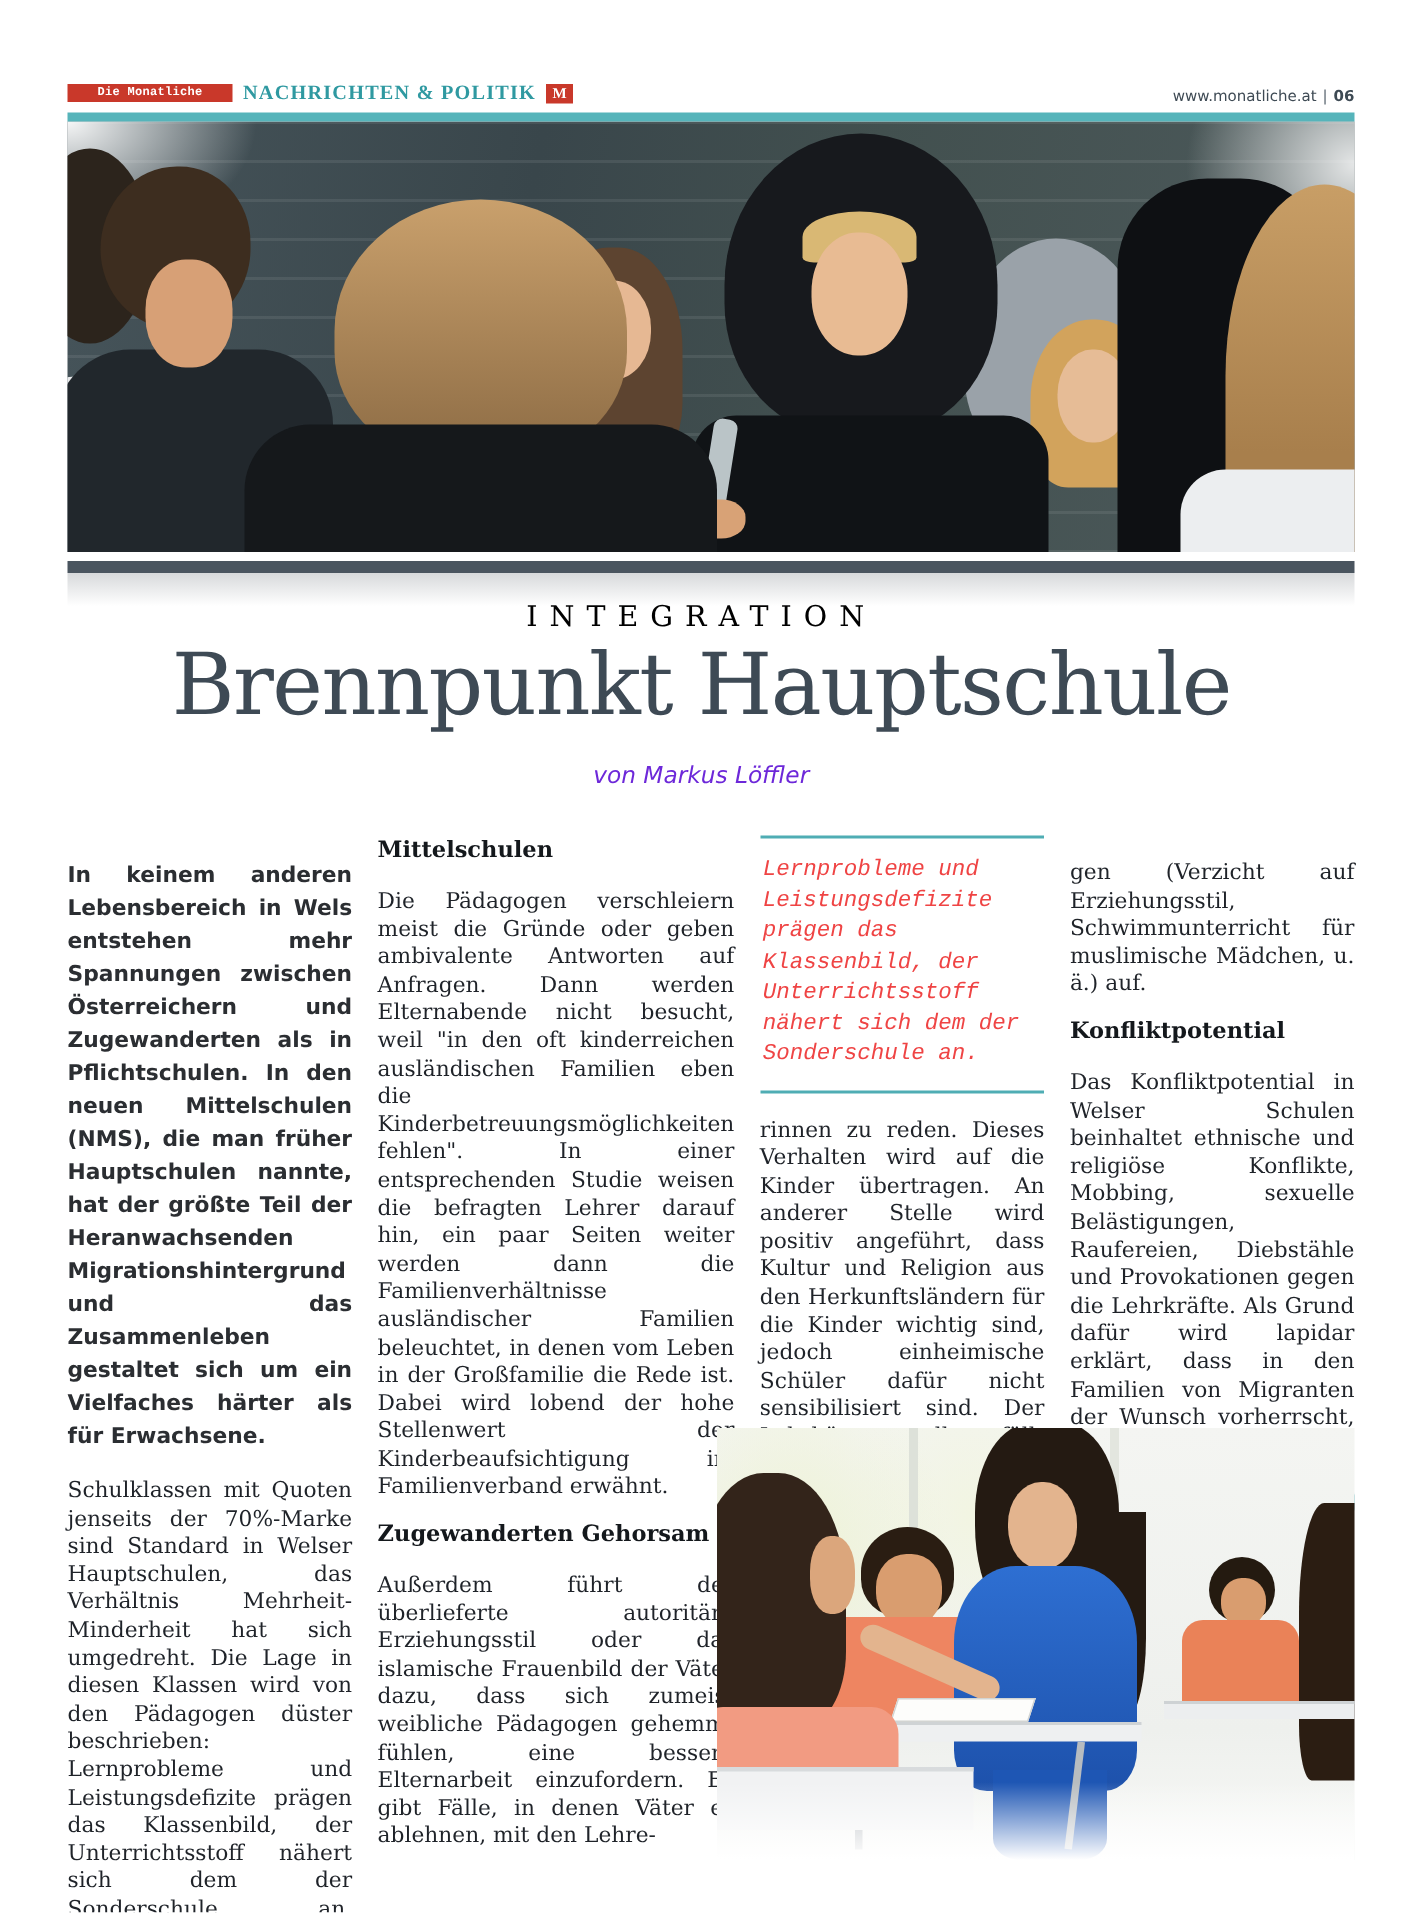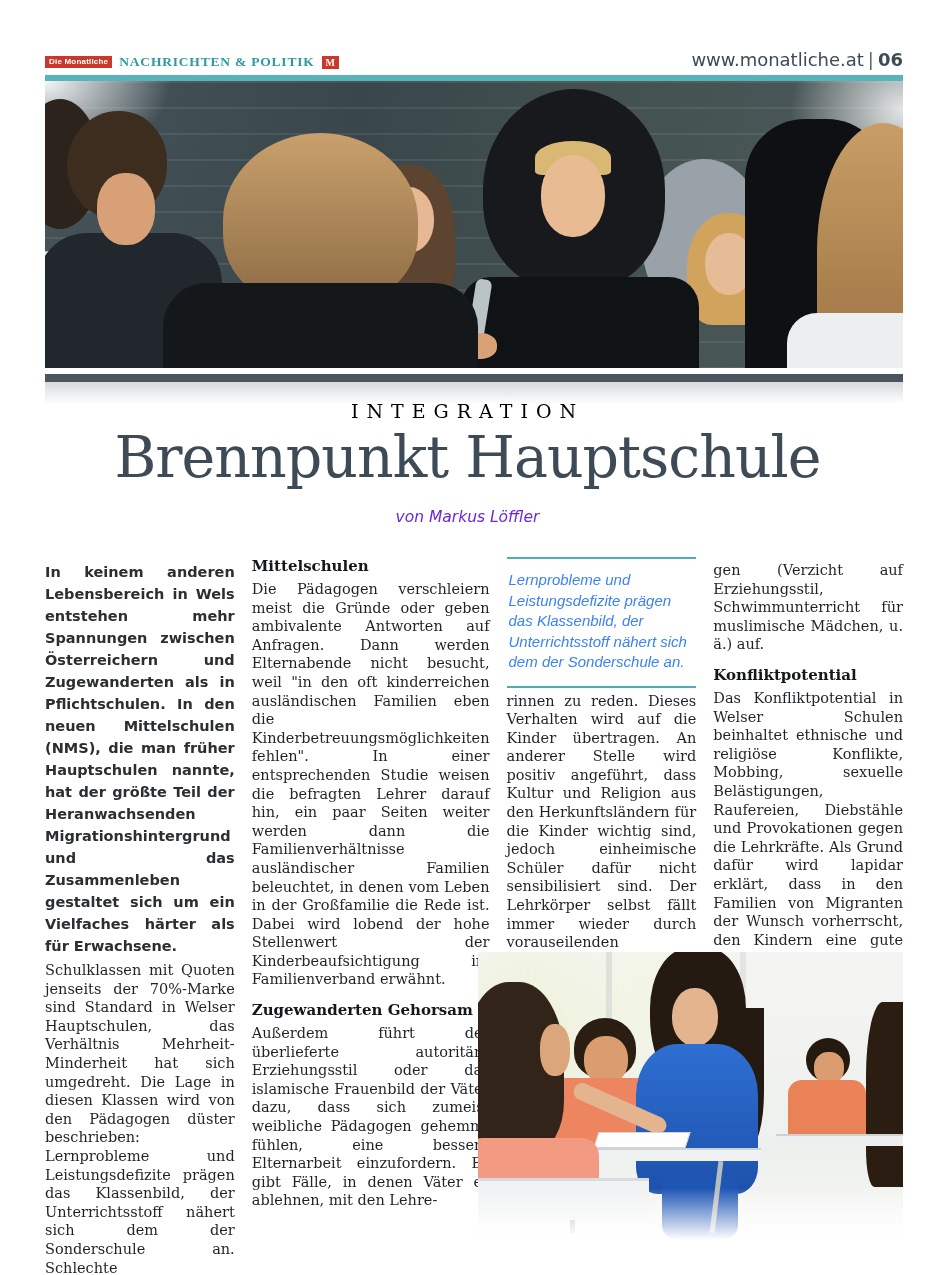--- a/index.html
+++ b/index.html
@@ -9,31 +9,31 @@
     overflow:hidden; font-family:"DejaVu Serif", serif; color:#1f2329;
   }
 
   
   .masthead {
     position:absolute; left:45px; top:46px; width:858px; height:24px;
     display:flex; justify-content:space-between; align-items:flex-end;
   }
   .mast-left { display:flex; align-items:center; gap:7px; }
   .badge {
-    background:#c9382a; color:#fff; font-family:Liberation Sans, sans-serif;
-    font-size:8px; font-weight:bold; padding:2px 4px; line-height:1.1;
+    background:#c9382a; color:#fff; font-family:Liberation Mono, monospace;
+    font-size:8px; font-weight:bold; padding:2px 20px; line-height:1.1;
     letter-spacing:.2px;
   }
   .badge-m { font-family:"Liberation Serif", serif; font-size:10px; padding:1px 4px; }
   .section-name {
     color:#2f99a1; font-family:"Liberation Serif", serif; font-weight:bold;
     font-size:13.5px; letter-spacing:.8px;
   }
   .mast-right {
-    font-family:"DejaVu Sans", sans-serif; font-size:18px; color:#3e4a54;
+    font-family:"DejaVu Sans", sans-serif; font-size:10px; color:#3e4a54;
   }
   .mast-right .sep { color:#5a6670; margin:0 4px; }
   .mast-right .pgnum { font-weight:bold; }
 
   
   .hero {
     position:absolute; left:45px; top:75px; width:858px; height:293px;
     border-top:6px solid #56b4ba; overflow:hidden;
     background:
       radial-gradient(180px 120px at 0% 0%, rgba(255,255,255,.95), rgba(255,255,255,0) 70%),
@@ -88,32 +88,32 @@
   
   .columns {
     position:absolute; left:45px; top:557px; width:858px; height:690px;
     display:grid; grid-template-columns:repeat(4, 1fr); column-gap:17px;
   }
   .col { font-size:14.5px; line-height:18.6px; text-align:justify; }
   .intro {
     font-family:"DejaVu Sans", sans-serif; font-weight:bold; font-size:14.5px;
     line-height:22px; color:#2b2e32; text-align:justify; margin-bottom:14px;
   }
-  .col p { margin:4px 0 0 0; }
+  .col p { margin:16px 0 0 0; }
   .col .para { margin-bottom:12px; }
   .subhead {
     font-family:"DejaVu Serif", serif; font-weight:bold; font-size:15px;
     line-height:19px; text-align:left; margin:10px 0 3px 0; color:#14181c;
   }
   .subhead.first { margin-top:0; }
   .pullquote {
     border-top:2px solid #4fadb4; border-bottom:2px solid #4fadb4;
     padding:11px 2px 13px 2px; margin-bottom:4px;
-    font-family:Liberation Sans, sans-serif; font-style:italic;
-    font-size:15px; line-height:20.5px; color:#3b82f6; text-align:left;
+    font-family:Liberation Mono, monospace; font-style:italic;
+    font-size:15px; line-height:20.5px; color:#ef4444; text-align:left;
   }
   .col4-end { position:relative; }
   .cont-arrow {
     position:absolute; right:0; bottom:1px; width:16px; height:15px;
     background:#3d9fa8; border-radius:3px; display:flex; align-items:center;
     justify-content:center; color:#ffffff; font-family:"DejaVu Sans", sans-serif;
     font-size:11px; font-weight:bold; line-height:1;
   }
 
   

